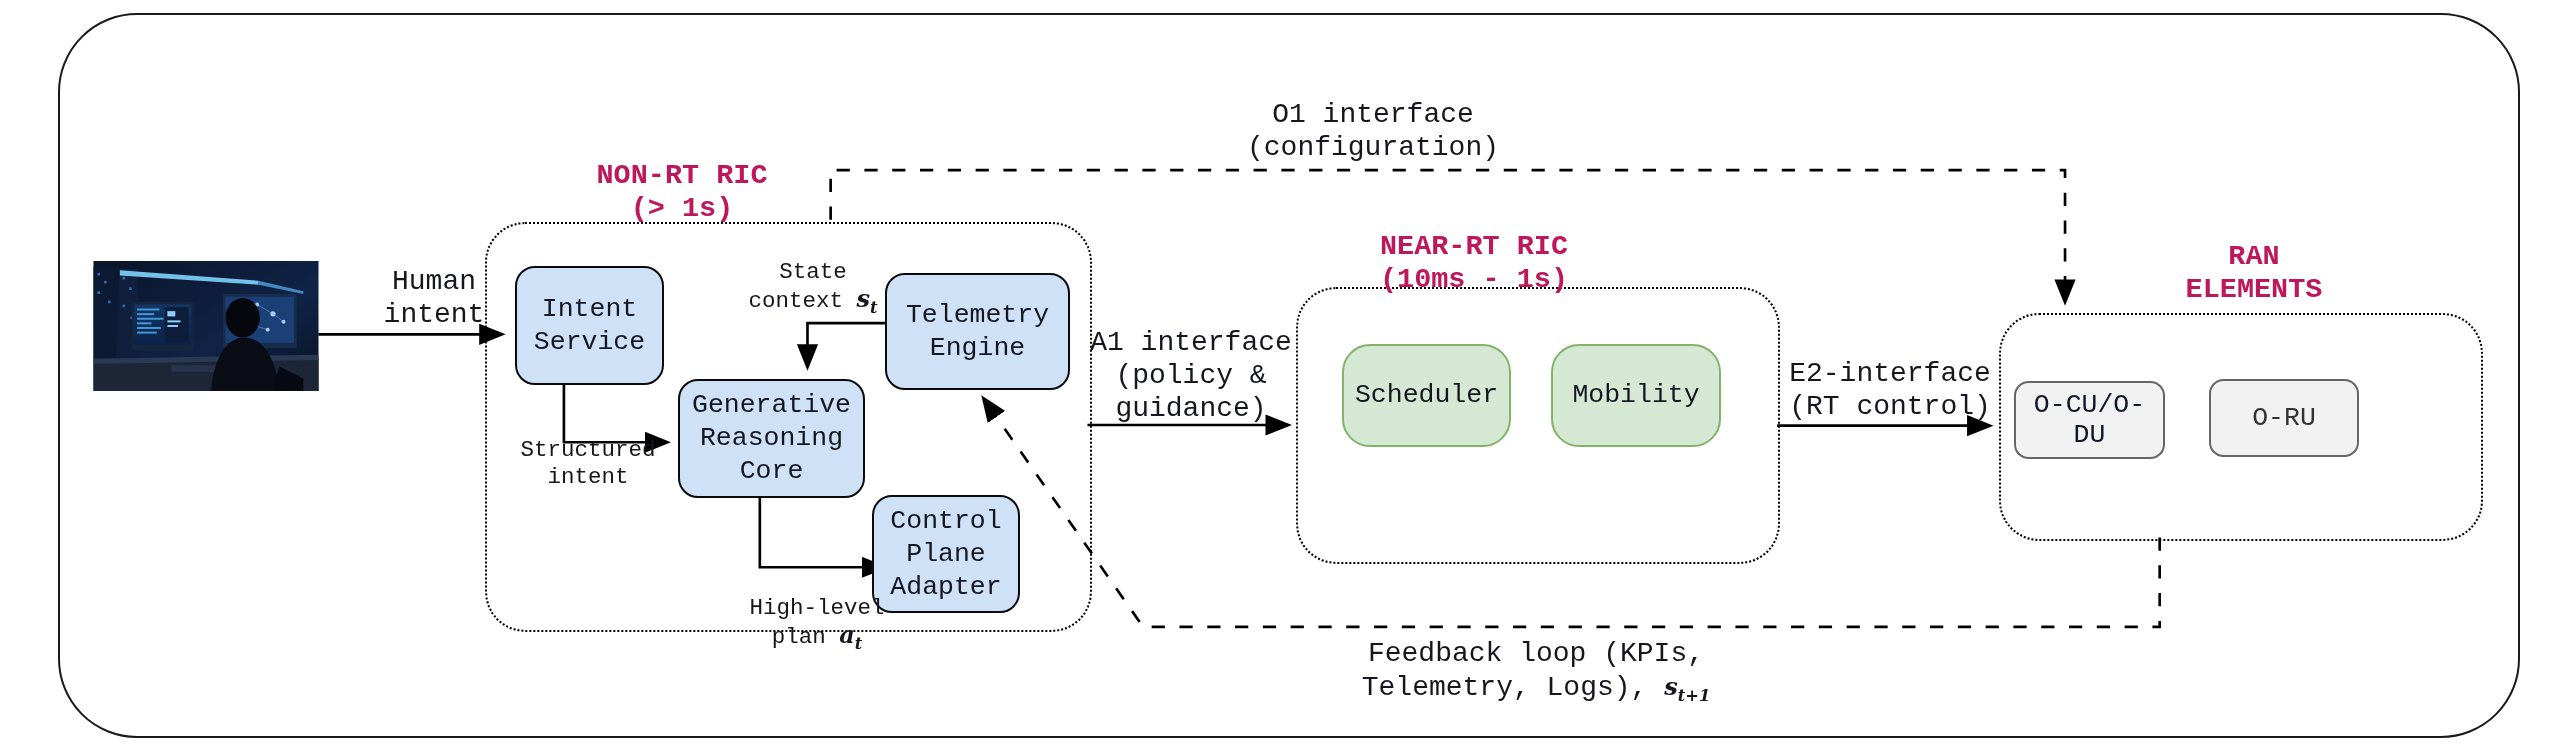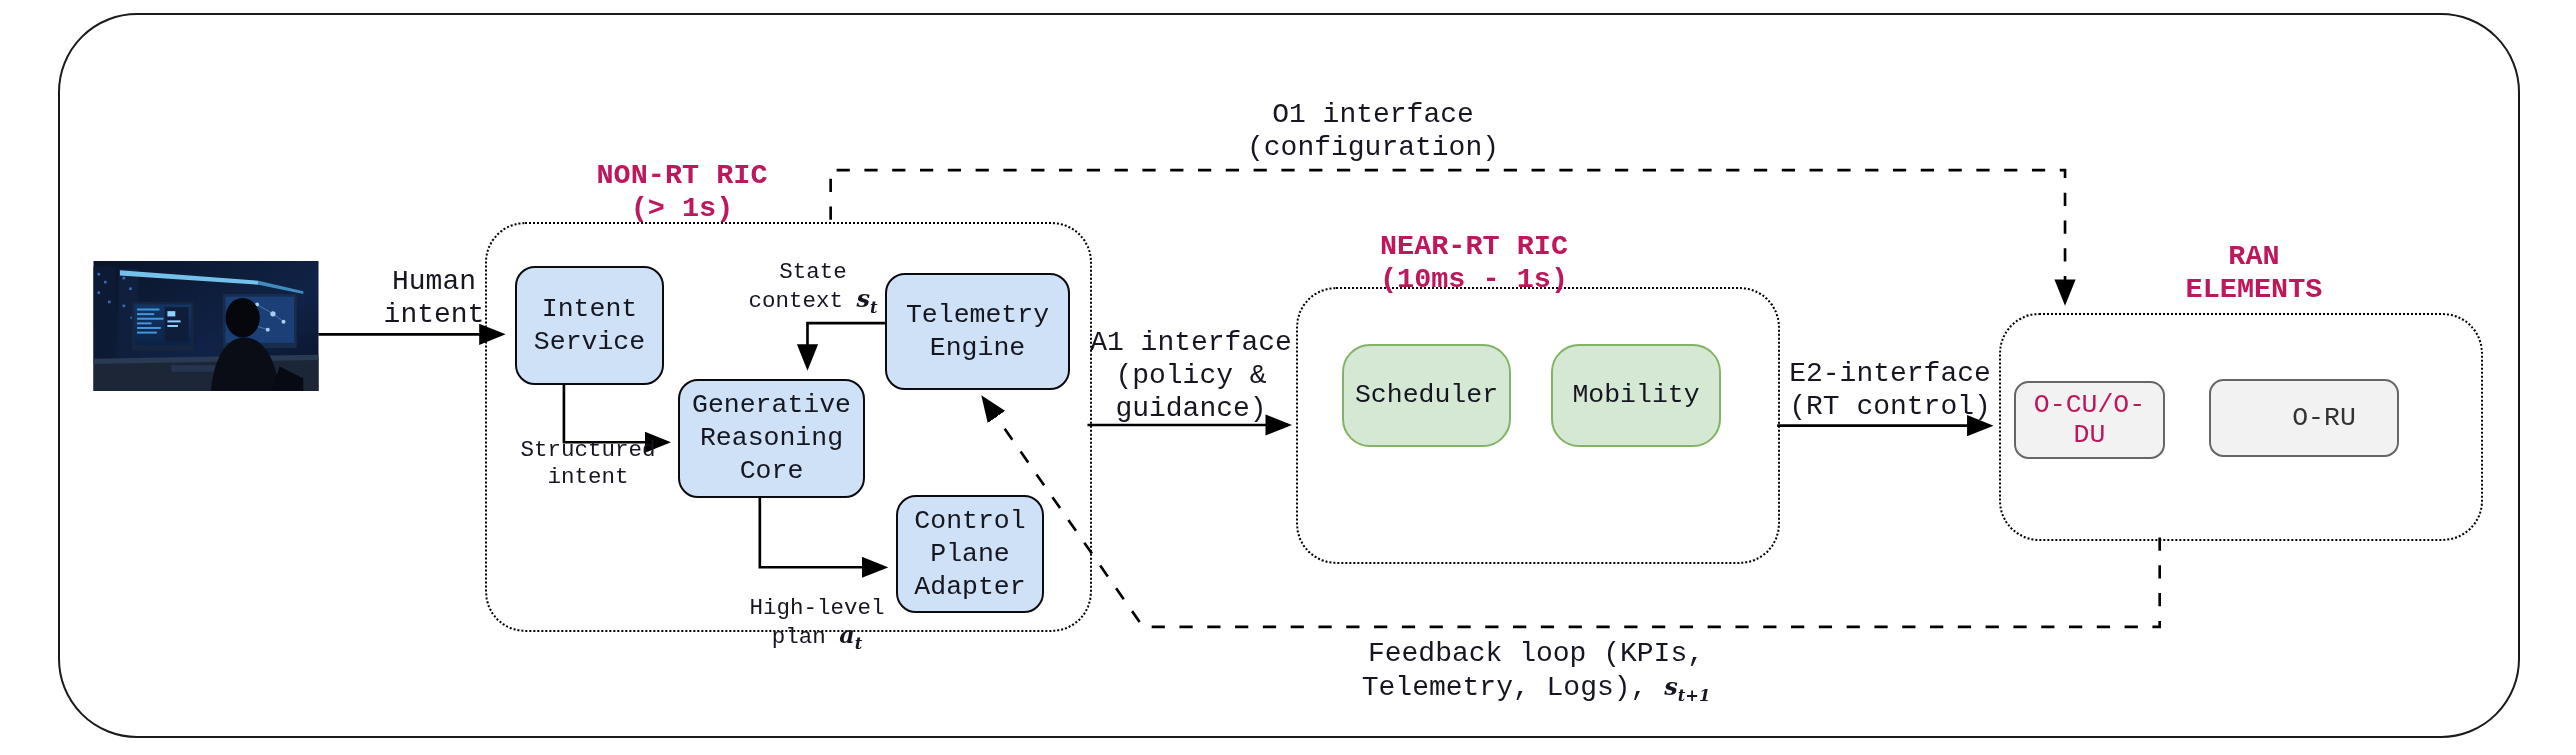--- a/index.html
+++ b/index.html
@@ -19,25 +19,25 @@
   .ctr-nearrt{left:1296px;top:287px;width:480px;height:273px;}
   .ctr-ran{left:1999px;top:313px;width:480px;height:224px;}
   .node{position:absolute;display:flex;flex-direction:column;align-items:center;justify-content:center;
         text-align:center;font-size:26.5px;line-height:33px;}
   .blue{background:var(--blue-fill);border:2.6px solid var(--blue-border);border-radius:20px;}
   .green{background:var(--green-fill);border:2px solid var(--green-border);border-radius:28px;}
   .gray{background:var(--gray-fill);border:2px solid var(--gray-border);border-radius:14.6px;}
   .n-intent{left:515px;top:266px;width:145px;height:115px;}
   .n-grc{left:678px;top:379px;width:183px;height:115px;}
   .n-tele{left:885px;top:273px;width:181px;height:113px;}
-  .n-cpa{left:896px;top:495px;width:144px;height:114px;}
+  .n-cpa{left:872px;top:495px;width:144px;height:114px;}
   .n-sched{left:1342px;top:344px;width:165px;height:99px;}
   .n-mob{left:1551px;top:344px;width:166px;height:99px;}
-  .n-ocu{left:2014px;top:381px;width:147px;height:74px;font-size:26.5px;line-height:30px;color:#be185d;}
-  .n-oru{left:2209px;top:379px;width:146px;height:74px;font-size:26.5px;color:#333;padding-left:40px;}
+  .n-ocu{left:2014px;top:381px;width:147px;height:74px;font-size:26.5px;line-height:30px;color:#0f172a;}
+  .n-oru{left:2209px;top:379px;width:146px;height:74px;font-size:26.5px;color:#333;}
   .lbl{position:absolute;text-align:center;transform:translateX(-50%);white-space:nowrap;
        font-size:28px;line-height:33px;}
   .ann{position:absolute;text-align:center;transform:translateX(-50%);white-space:nowrap;
        font-size:22.5px;line-height:26.5px;}
   .title{position:absolute;text-align:center;transform:translateX(-50%);white-space:nowrap;
        font-size:28.5px;line-height:33px;font-weight:bold;color:#be185d;}
   .math{font-family:"DejaVu Serif","Liberation Serif",serif;font-style:italic;font-weight:bold;}
   .math sub{font-size:0.68em;}
   .photo{position:absolute;left:93px;top:261px;width:226px;height:130px;}
 </style>

